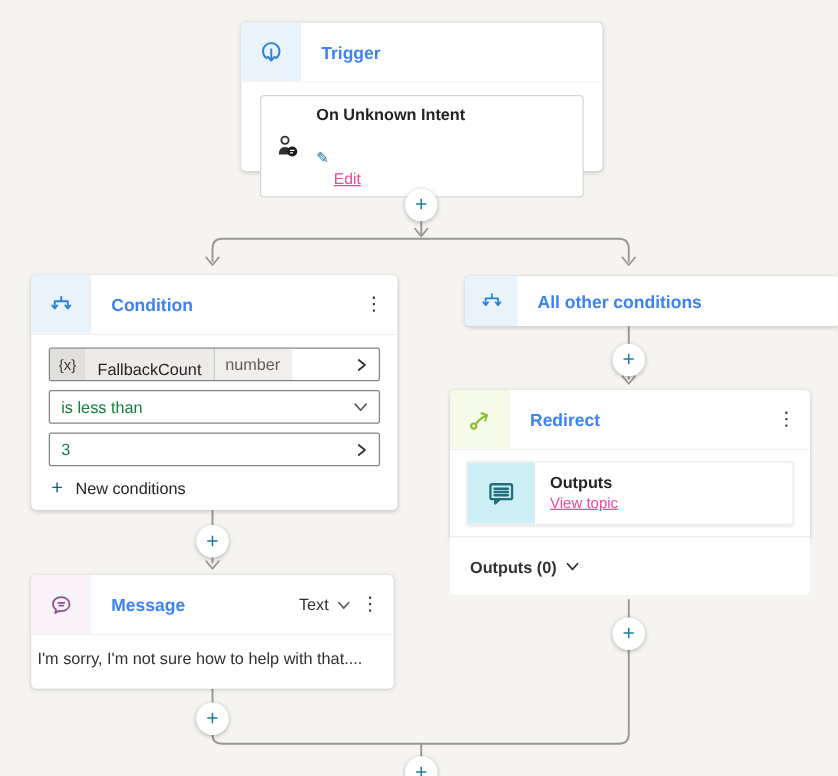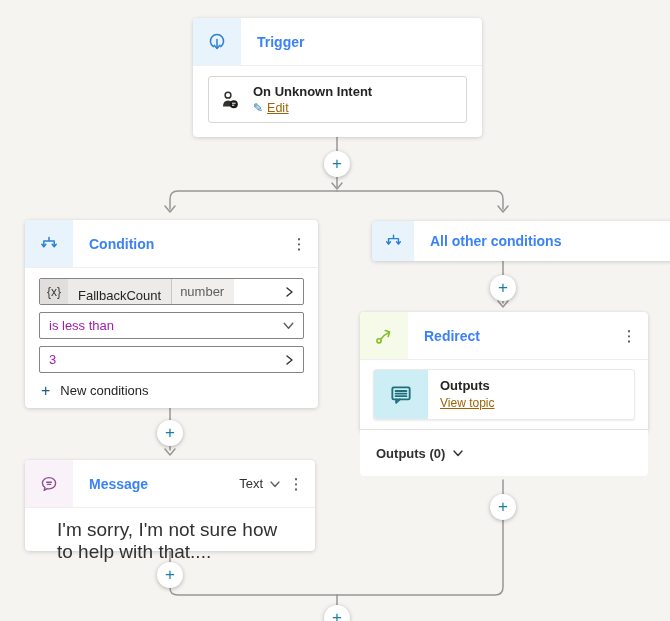--- a/index.html
+++ b/index.html
@@ -21,51 +21,51 @@
   .kebab { margin-left:auto; margin-right:6px; width:26px; height:26px; border:none; background:transparent;
            font-size:15px; line-height:26px; color:#323130; cursor:pointer; letter-spacing:0; }
 
   
   .innercard { margin:10px 15px 12px 15px; border:1px solid #d8d6d4; border-radius:3px;
                display:flex; align-items:center; padding:7px 10px; background:#fff; }
   .innercard .txt { margin-left:12px; }
   .ictitle { font-size:13px; font-weight:bold; color:#252423; }
   .editrow { display:flex; align-items:center; gap:4px; margin-top:2px; }
   .pencil { color:#1a6fa8; font-size:12px; }
-  a.link { color:#a16207; font-size:12.5px; text-decoration:underline; cursor:pointer; }
+  a.link { color:#ec4899; font-size:12.5px; text-decoration:underline; cursor:pointer;margin-top:35px; }
 
   
   .cbody { padding:10px 14px 0 14px; }
   .crow { height:27px; border:1px solid #868482; border-radius:2px; display:flex; align-items:center;
           margin-bottom:7px; background:#fff; font-size:13px; overflow:hidden; cursor:pointer; }
   .chip { display:flex; align-items:stretch; height:100%; flex:1 1 auto; }
   .chip .vx { background:#e1dfdd; display:flex; align-items:center; padding:0 7px; font-size:12px; color:#3b3a39; }
   .chip .vname { background:#edebe9; display:flex; align-items:center; padding:16px 10px; color:#252423; }
   .chip .vdiv { width:1px; background:#c8c6c4; }
   .chip .vtype { background:#f0efed; display:flex; align-items:center; padding:0 10px 0 8px; color:#605e5c; }
-  .rowlabel { padding-left:9px; flex:1 1 auto; color:#a21caf; }
+  .rowlabel { padding-left:9px; flex:1 1 auto; color:#15803d; }
   .rowchev { flex:0 0 auto; margin-right:8px; display:flex; align-items:center; }
   .newcond { display:flex; align-items:center; gap:10px; margin:10px 0 0 2px; background:transparent; border:none;
              font-size:13px; color:#252423; cursor:pointer; font-family:inherit; }
   .newcond .plus-glyph { color:#16617e; font-size:16px; font-weight:400; line-height:14px; }
 
   
   .topiccard { margin:9px 13px; border:1px solid #eceae8; border-radius:3px; display:flex; align-items:stretch;
                box-shadow:0 1px 2px rgba(0,0,0,0.08); overflow:hidden; background:#fff; cursor:pointer; }
   .topiccard .cyan { background:#cdeef5; width:54px; display:flex; align-items:center; justify-content:center; }
   .topiccard .txt { padding:8px 12px; }
   .outputs { border-top:1px solid #e1dfdd; height:47px; display:flex; align-items:center; padding-left:16px; gap:7px;
              background:#fff; border-radius:0 0 4px 4px; cursor:pointer; }
   .outputs .olabel { font-size:13px; font-weight:bold; color:#323130; }
 
   
   .mright { margin-left:auto; display:flex; align-items:center; gap:2px; }
   .textdrop { display:flex; align-items:center; gap:6px; border:none; background:transparent; font-size:13px;
               color:#323130; cursor:pointer; font-family:inherit; }
-  .mbody { padding:11px 32px; font-size:19px; color:#323130; }
+  .mbody { padding:11px 5px; font-size:13px; color:#323130; }
 
   
   .plusbtn { position:absolute; width:26px; height:26px; border-radius:50%; background:#fff; border:none;
              box-shadow:0 1px 4px rgba(0,0,0,0.28); color:#1a7f9e; font-size:17px; line-height:24px; text-align:center;
              z-index:2; cursor:pointer; padding:0; font-family:inherit; }
 </style>
 </head>
 <body>
 
 <div class="canvas">

